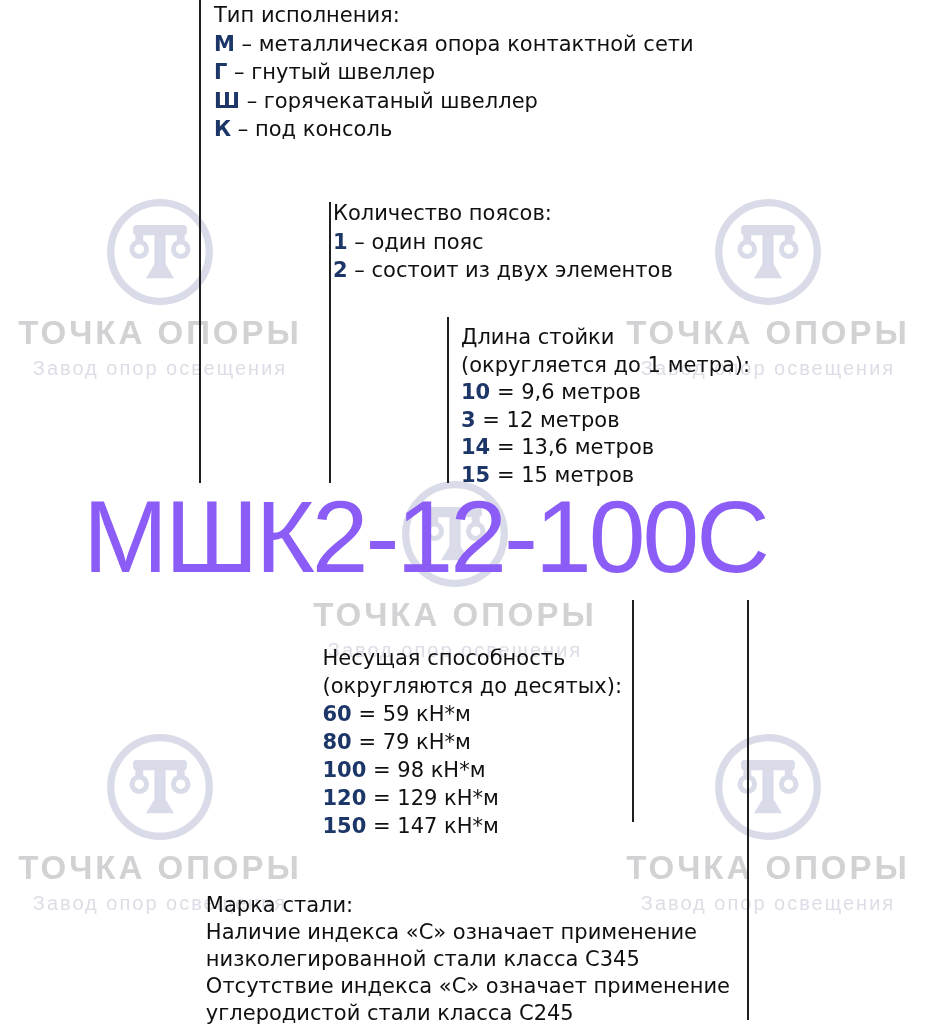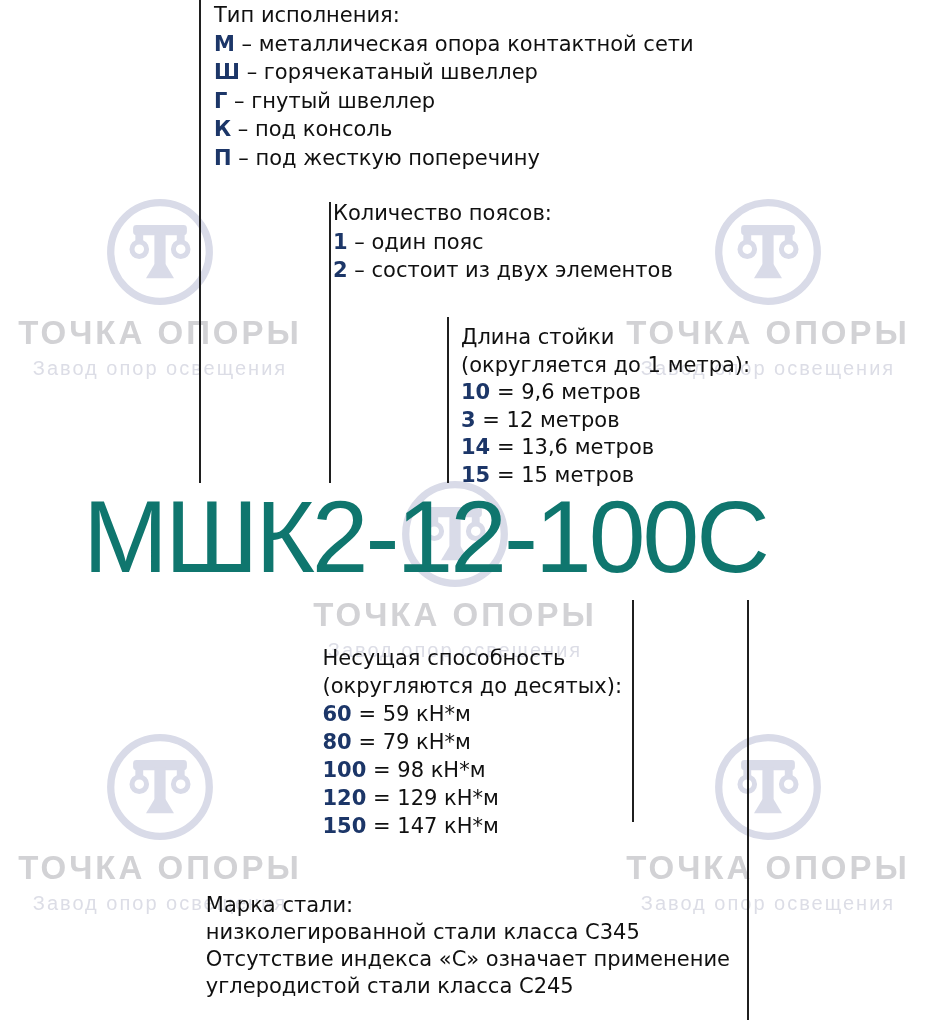--- a/index.html
+++ b/index.html
@@ -17,21 +17,21 @@
   
   .vline{position:absolute;width:2px;background:#1f1f1f;z-index:1;}
   
   .block{position:absolute;z-index:1;font-size:21px;line-height:28.5px;color:#101010;white-space:nowrap;}
   .block .k{font-weight:bold;color:#1c3668;}
   .right{text-align:left;}
   
   .code{
     position:absolute;left:83px;top:486px;z-index:1;
     font-family:"Liberation Sans",sans-serif;font-size:102px;line-height:1;
-    letter-spacing:-3px;color:#0f766e;white-space:nowrap;
+    letter-spacing:-3px;color:#8b5cf6;white-space:nowrap;
   }
 </style>
 </head>
 <body>
 
 <div id="stage">
 
   <div class="wm-group" style="left:-70px;top:196px;">
     <svg class="wm-logo" width="112" height="112" viewBox="0 0 100 100">
       <circle cx="50" cy="50" r="44" fill="none" stroke="#d9dbe8" stroke-width="6.5"></circle>
@@ -119,24 +119,23 @@
 
   <div class="vline" style="left:199px;top:0;height:483px;"></div>
   <div class="vline" style="left:329px;top:202px;height:281px;"></div>
   <div class="vline" style="left:447px;top:317px;height:166px;"></div>
   <div class="vline" style="left:632px;top:600px;height:222px;"></div>
   <div class="vline" style="left:747px;top:600px;height:420px;"></div>
 
   <div class="block" style="left:214px;top:1px;">
     <div>Тип исполнения:</div>
     <div><span class="k">М</span> <span>– металлическая опора контактной сети</span></div>
+    <div><span class="k">Г</span> <span>– гнутый швеллер</span></div>
     <div><span class="k">Ш</span> <span>– горячекатаный швеллер</span></div>
-    <div><span class="k">Г</span> <span>– гнутый швеллер</span></div>
     <div><span class="k">К</span> <span>– под консоль</span></div>
-    <div><span class="k">П</span> <span>– под жесткую поперечину</span></div>
   </div>
 
   <div class="block" style="left:333px;top:199px;">
     <div>Количество поясов:</div>
     <div><span class="k">1</span> <span>– один пояс</span></div>
     <div><span class="k">2</span> <span>– состоит из двух элементов</span></div>
   </div>
 
   <div class="block" style="left:461px;top:324px;line-height:27.5px;">
     <div>Длина стойки</div>
@@ -154,18 +153,19 @@
     <div>(округляются до десятых):</div>
     <div><span class="k">60</span> <span>= 59 кН*м</span></div>
     <div><span class="k">80</span> <span>= 79 кН*м</span></div>
     <div><span class="k">100</span> <span>= 98 кН*м</span></div>
     <div><span class="k">120</span> <span>= 129 кН*м</span></div>
     <div><span class="k">150</span> <span>= 147 кН*м</span></div>
   </div>
 
   <div class="block right" style="right:201px;top:892px;line-height:27px;">
     <div>Марка стали:</div>
+    <div>Наличие индекса «С» означает применение</div>
     <div>низколегированной стали класса С345</div>
     <div>Отсутствие индекса «С» означает применение</div>
     <div>углеродистой стали класса С245</div>
   </div>
 
 </div>
 
 </body></html>

